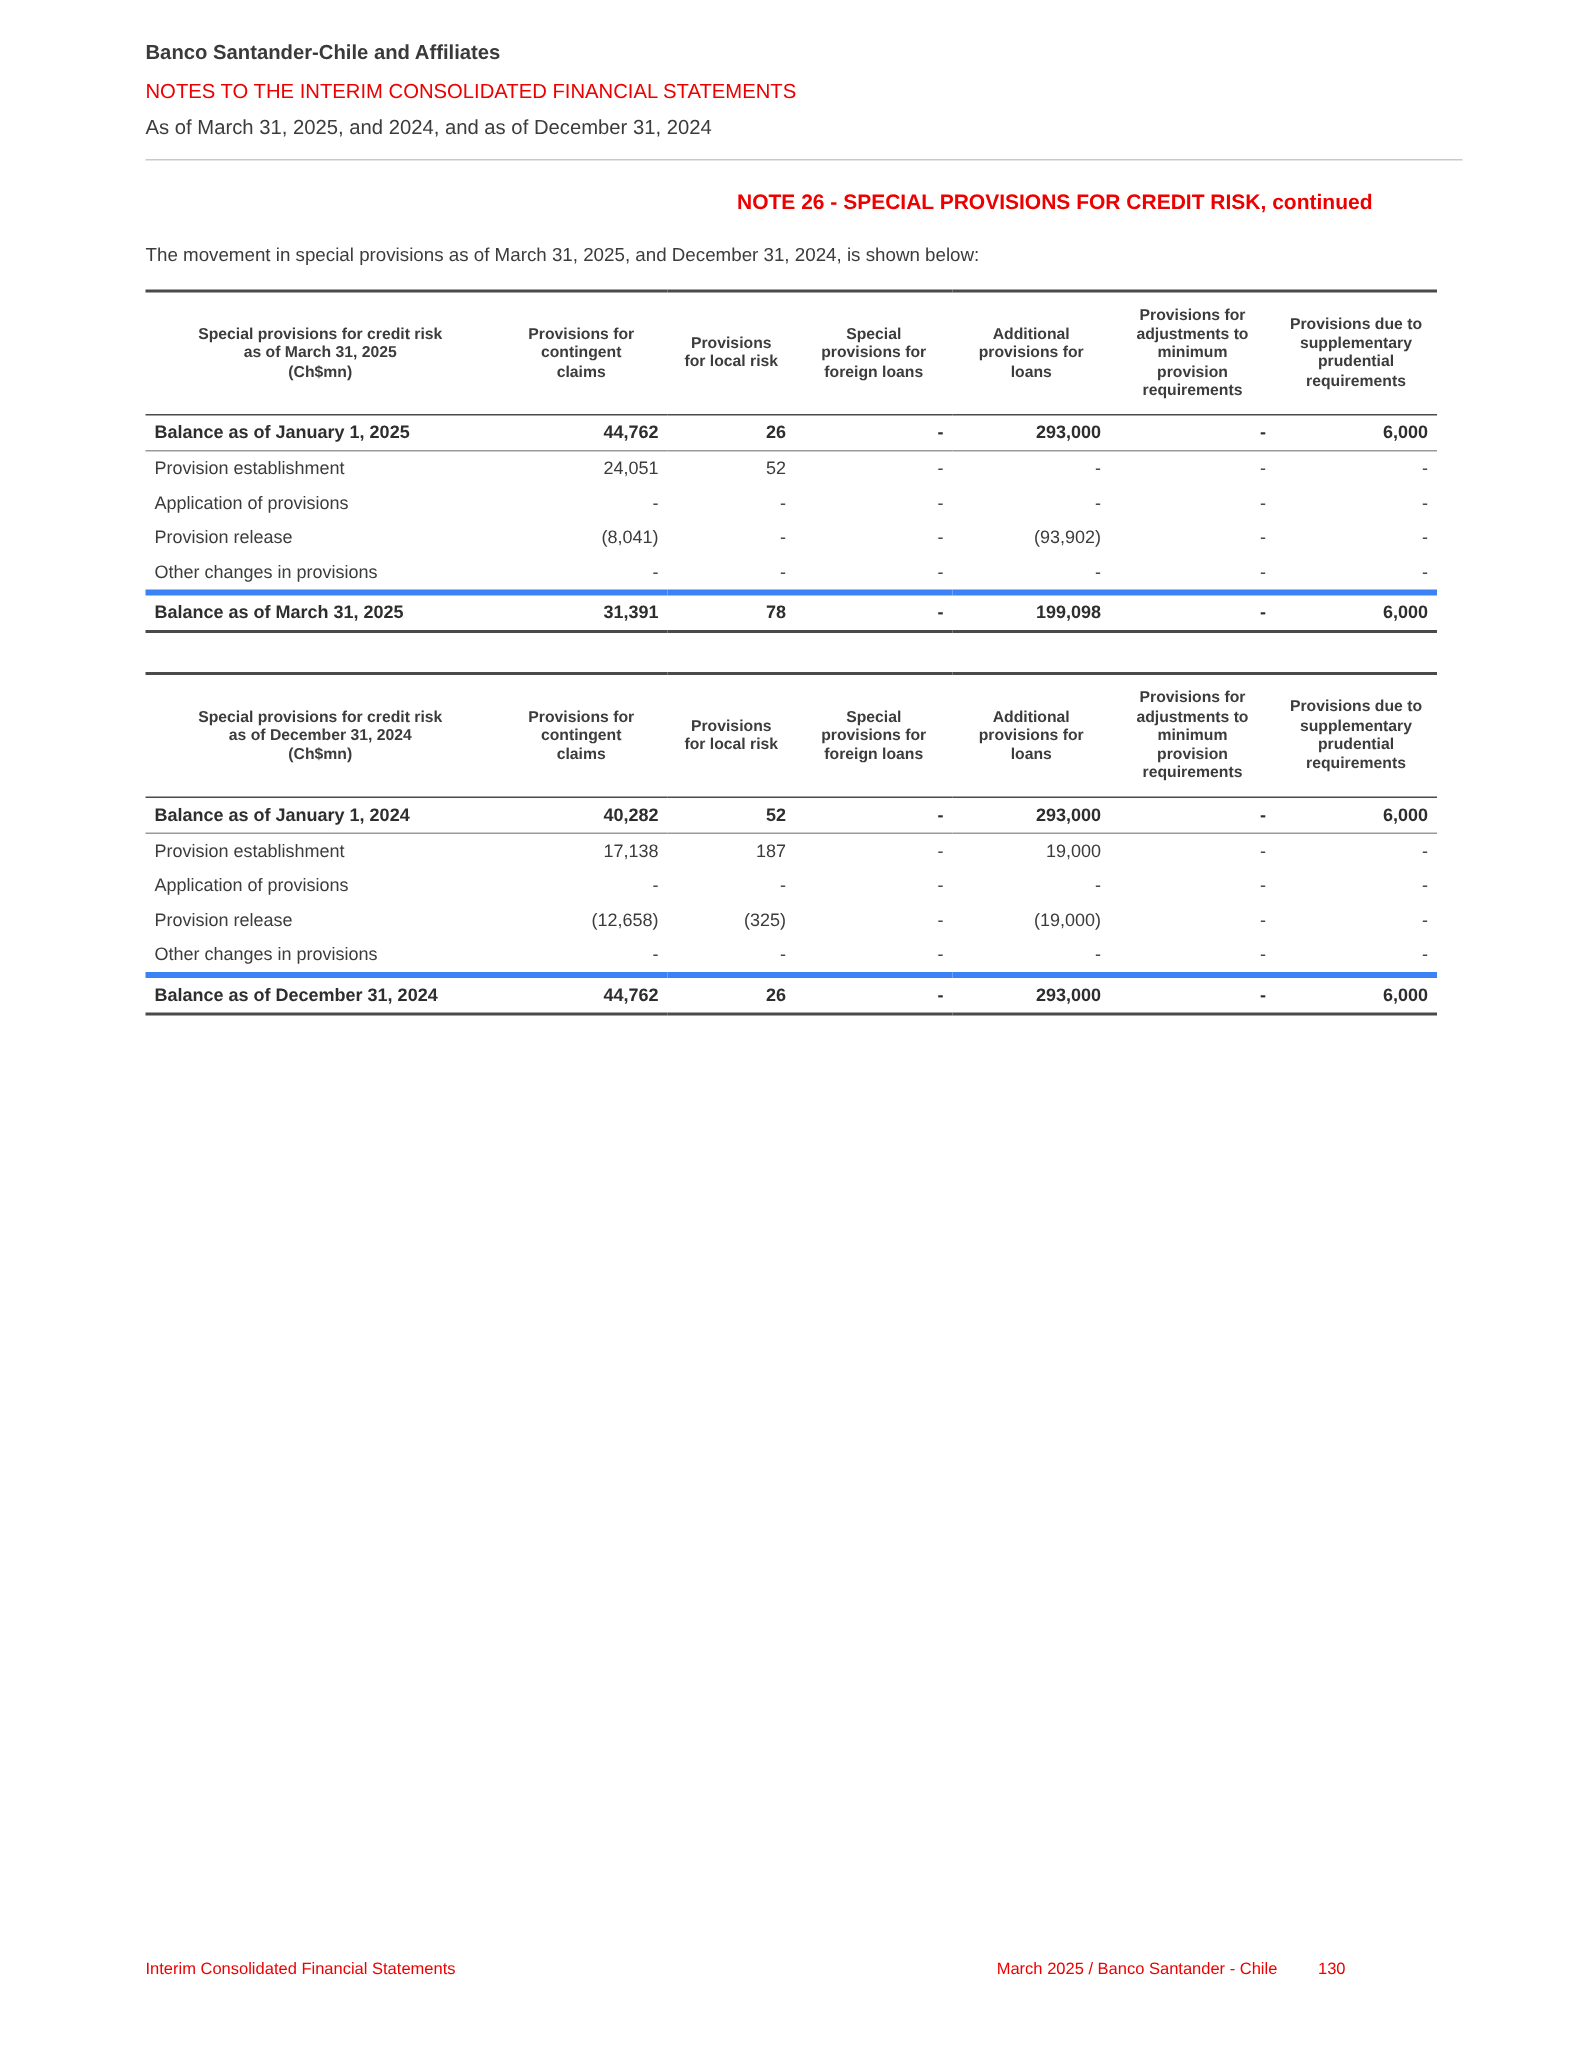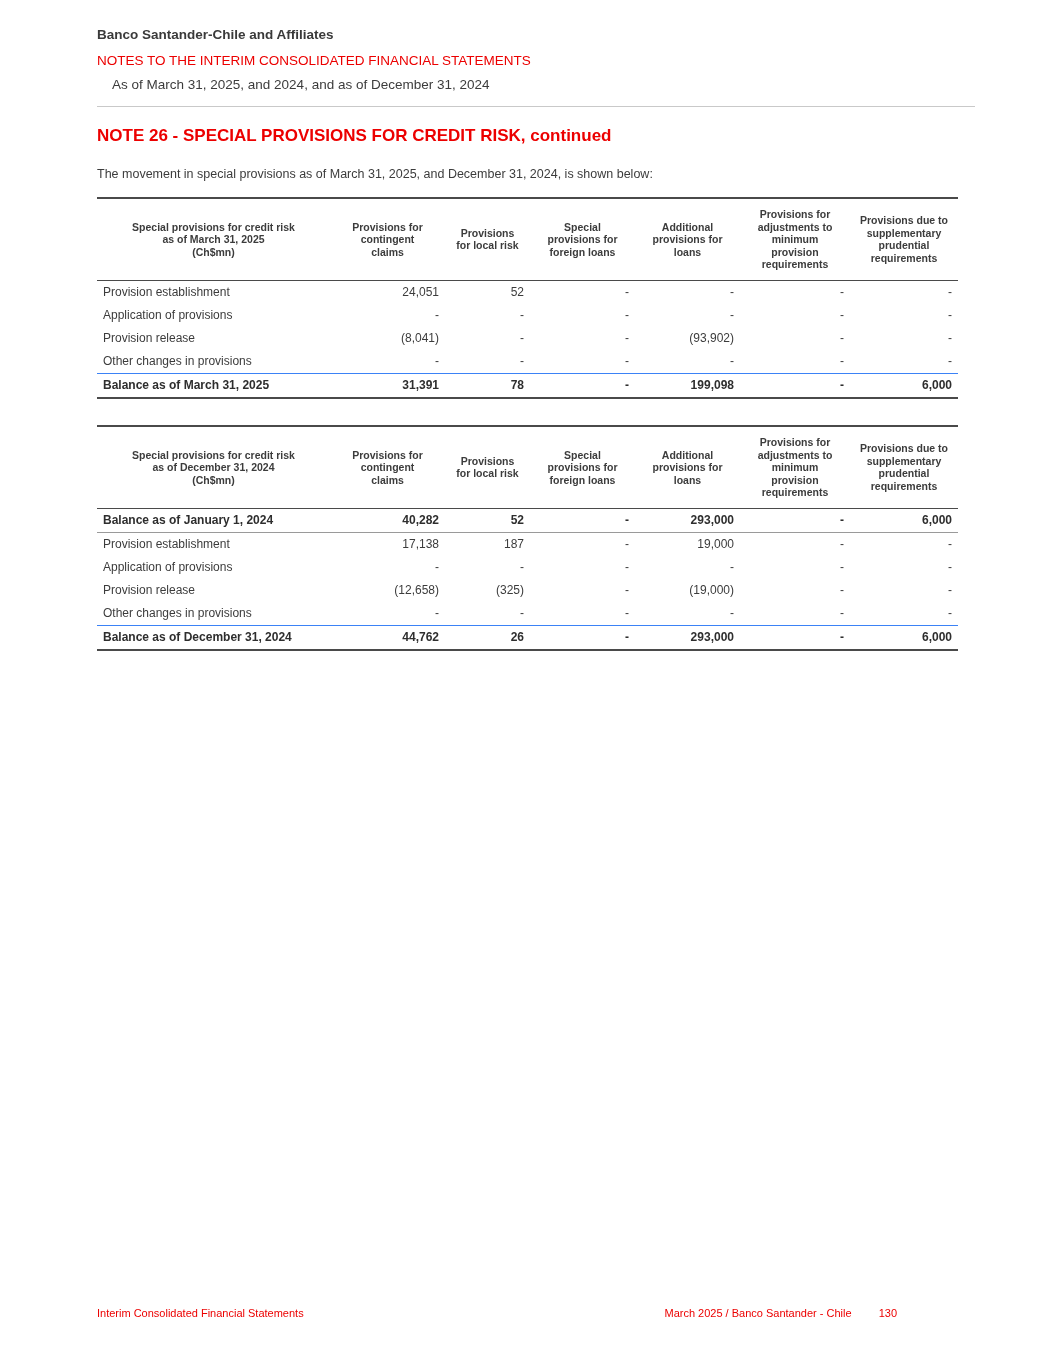--- a/index.html
+++ b/index.html
@@ -10,25 +10,25 @@
     height: 1365px;
     background: #ffffff;
     font-family: "Liberation Sans", sans-serif;
     color: #3c3c3c;
     overflow: hidden;
   }
   .content { padding: 27px 97px 0 97px; }
 
   .company   { font-size: 13.5px; font-weight: bold; color: #3a3a3a; }
   .doc-title { font-size: 13.5px; font-weight: normal; color: #ec0000; margin-top: 11px; }
-  .date-line { font-size: 13.5px; color: #3c3c3c; margin-top: 9px; margin-left: 15px; }
+  .date-line { font-size: 13.5px; color: #3c3c3c; margin-top: 9px; }
 
   .rule { height: 1px; background: #c9c9c9; margin-top: 14px; width: 878px; }
 
-  .note-title { font-size: 17px; font-weight: bold; color: #ec0000; margin-top: 19px; }
+  .note-title { font-size: 14px; font-weight: bold; color: #ec0000; margin-top: 19px; text-align: right; }
   .intro      { font-size: 12.5px; color: #3c3c3c; margin-top: 21px; }
 
   table.fin {
     border-collapse: collapse;
     table-layout: fixed;
     width: 861px;
     margin-top: 16px;
     border-top: 2px solid #4a4a4a;
     border-bottom: 2px solid #4a4a4a;
   }
@@ -48,21 +48,21 @@
   table.fin td {
     font-size: 12px;
     color: #3c3c3c;
     padding: 4.5px 2px;
     vertical-align: middle;
   }
   table.fin td.label { text-align: left; padding-left: 6px; }
   table.fin td.num   { text-align: right; padding-right: 6px; }
   table.fin tr.bold td { font-weight: bold; color: #2e2e2e; }
   table.fin tr.opening { border-bottom: 1px solid #9a9a9a; }
-  table.fin tr.closing { border-top: 1px solid #3b82f6; }
+  table.fin tr.closing { border-top: 4px solid #3b82f6; }
 
   .footer {
     position: absolute;
     left: 97px;
     right: 115px;
     bottom: 46px;
     display: flex;
     justify-content: space-between;
     align-items: baseline;
     font-size: 11px;
@@ -116,20 +116,29 @@
 minimum
 provision
 requirements</th>
             <th>Provisions due to
 supplementary
 prudential
 requirements</th>
           </tr>
         </thead>
         <tbody>
+          <tr class="bold opening">
+            <td class="label">Balance as of January 1, 2025</td>
+            <td class="num">44,762</td>
+            <td class="num">26</td>
+            <td class="num">-</td>
+            <td class="num">293,000</td>
+            <td class="num">-</td>
+            <td class="num">6,000</td>
+          </tr>
           <tr>
             <td class="label">Provision establishment</td>
             <td class="num">24,051</td>
             <td class="num">52</td>
             <td class="num">-</td>
             <td class="num">-</td>
             <td class="num">-</td>
             <td class="num">-</td>
           </tr>
           <tr>

